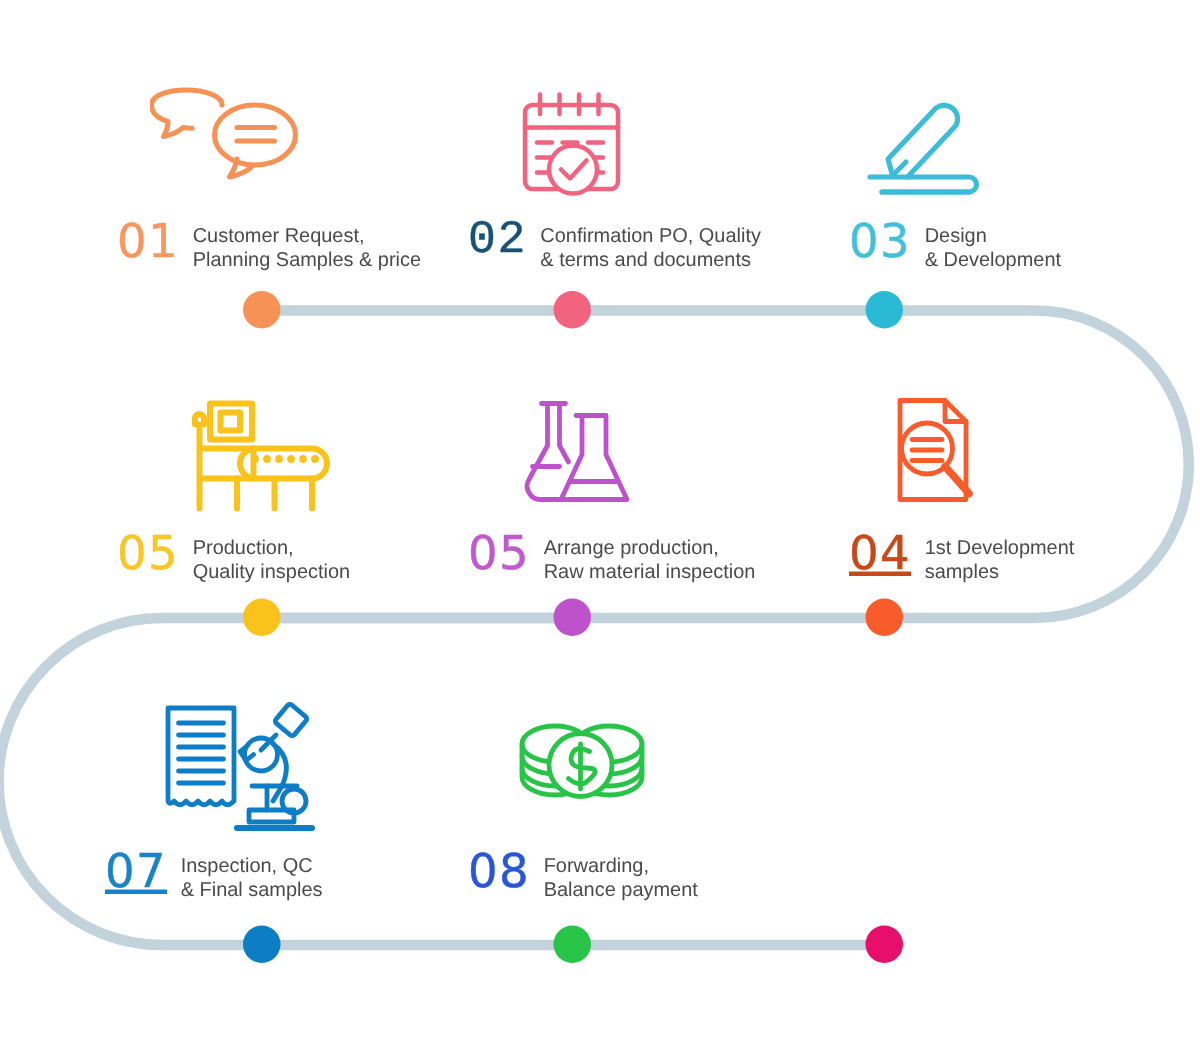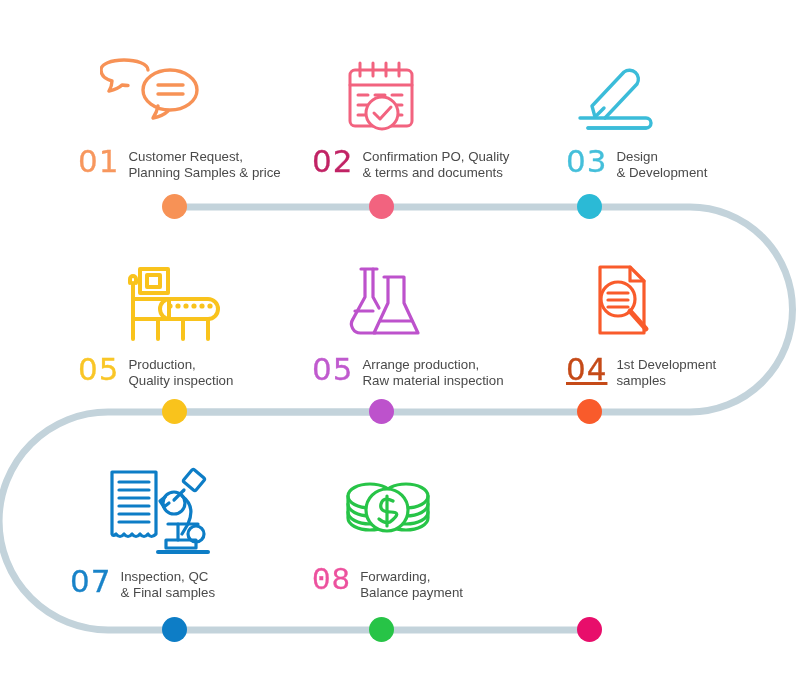--- a/index.html
+++ b/index.html
@@ -99,21 +99,21 @@
             <line x1="33" y1="47" x2="43" y2="47"></line>
             <line x1="50" y1="47" x2="60" y2="47"></line>
           <line x1="16" y1="57" x2="26" y2="57"></line>
             <line x1="50" y1="57" x2="60" y2="57"></line>
           <circle cx="40" cy="55" r="16" fill="#ffffff"></circle>
           <polyline points="32,55 38,61 49,49"></polyline>
         </g>
       </svg>
     </div>
     <div class="label-row">
-      <div class="num" style="color:#be185d;">02</div>
+      <div class="num" style="color:#0c4a6e;font-family:Liberation Mono, monospace;">02</div>
       <div class="txt">Confirmation PO, Quality
 &amp; terms and documents</div>
     </div>
   </div>
 
   <div class="step" style="left:566px;top:40px;">
     <div class="icon-wrap" style="padding-left:8px;">
       <svg width="90" height="80" viewBox="0 0 90 80">
         <g fill="none" stroke="#3BBCD9" stroke-width="3.4" stroke-linecap="round" stroke-linejoin="round">
           <path d="M30 50 L21 59 L18 48 L50 14 a9 9 0 0 1 13 12 L31 60"></path>
@@ -219,21 +219,21 @@
           <path d="M78 30 q14 10 6 28 l-6 10"></path>
           <line x1="64" y1="58" x2="94" y2="58"></line>
           <circle cx="92" cy="68" r="8"></circle>
           <line x1="74" y1="58" x2="74" y2="74"></line>
           <rect x="62" y="74" width="30" height="8"></rect>
           <line x1="54" y1="86" x2="104" y2="86" stroke-width="4"></line>
         </g>
       </svg>
     </div>
     <div class="label-row">
-      <div class="num" style="color:#0D7DC6;">07</div>
+      <div class="num" style="color:#0D7DC6;text-decoration:underline;">07</div>
       <div class="txt">Inspection, QC
 &amp; Final samples</div>
     </div>
   </div>
 
   <div class="step" style="left:312px;top:460px;">
     <div class="icon-wrap" style="padding-left:28px;">
       <svg width="100" height="92" viewBox="0 0 100 92">
         <g fill="none" stroke="#27C447" stroke-width="3.2" stroke-linecap="round" stroke-linejoin="round">
           <ellipse cx="30" cy="30" rx="22" ry="12"></ellipse>
@@ -244,21 +244,21 @@
           <path d="M44 30 v22 a22 12 0 0 0 44 0 V30"></path>
           <path d="M44 38 a22 12 0 0 0 44 0"></path>
           <path d="M44 46 a22 12 0 0 0 44 0"></path>
           <circle cx="47" cy="44" r="21" fill="#ffffff"></circle>
           <path d="M53 35 q-10-5 -12 3 t10 8 t-1 10 q-5 2 -11-3"></path>
           <line x1="47" y1="30" x2="47" y2="60"></line>
         </g>
       </svg>
     </div>
     <div class="label-row">
-      <div class="num" style="color:#ec4899;font-family:Liberation Mono, monospace;">08</div>
+      <div class="num" style="color:#1d4ed8;">08</div>
       <div class="txt">Forwarding,
 Balance payment</div>
     </div>
   </div>
 
 
   <div class="dot" style="left:162px;top:194px;background:#F79256;"></div>
   <div class="dot" style="left:369px;top:194px;background:#F2637F;"></div>
   <div class="dot" style="left:577px;top:194px;background:#2BBAD6;"></div>
   <div class="dot" style="left:162px;top:399px;background:#F9C31C;"></div>

